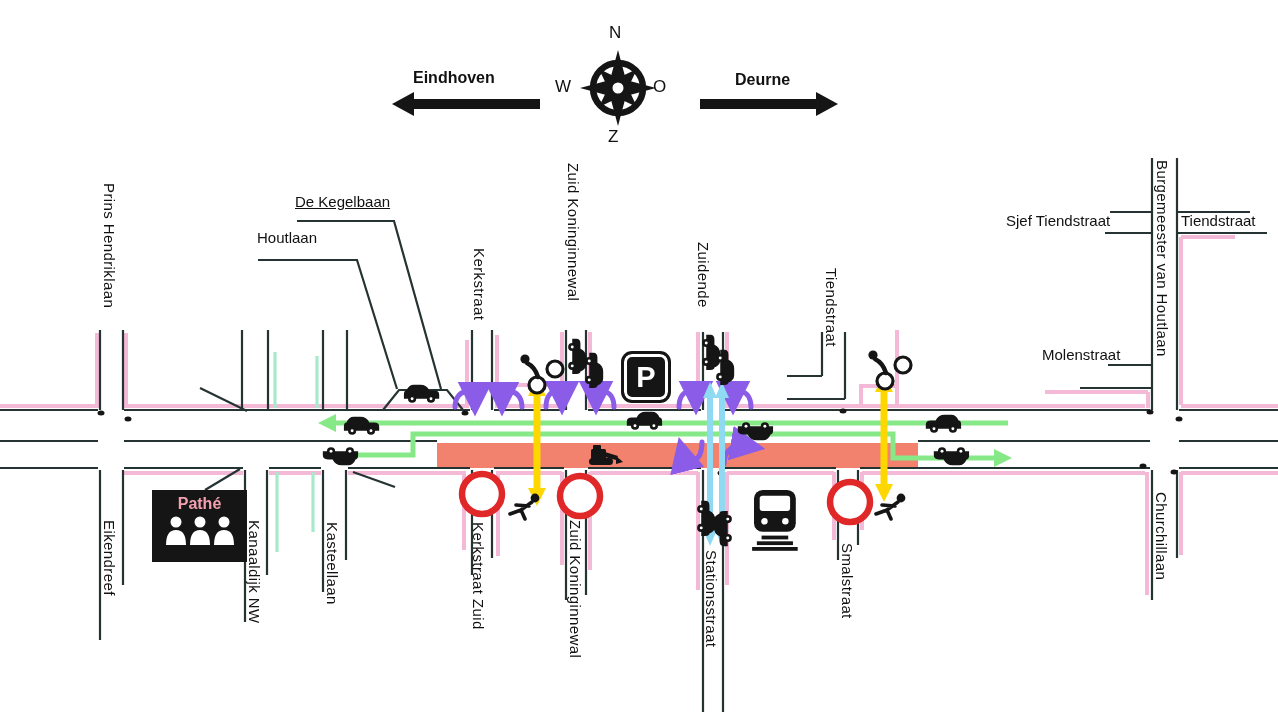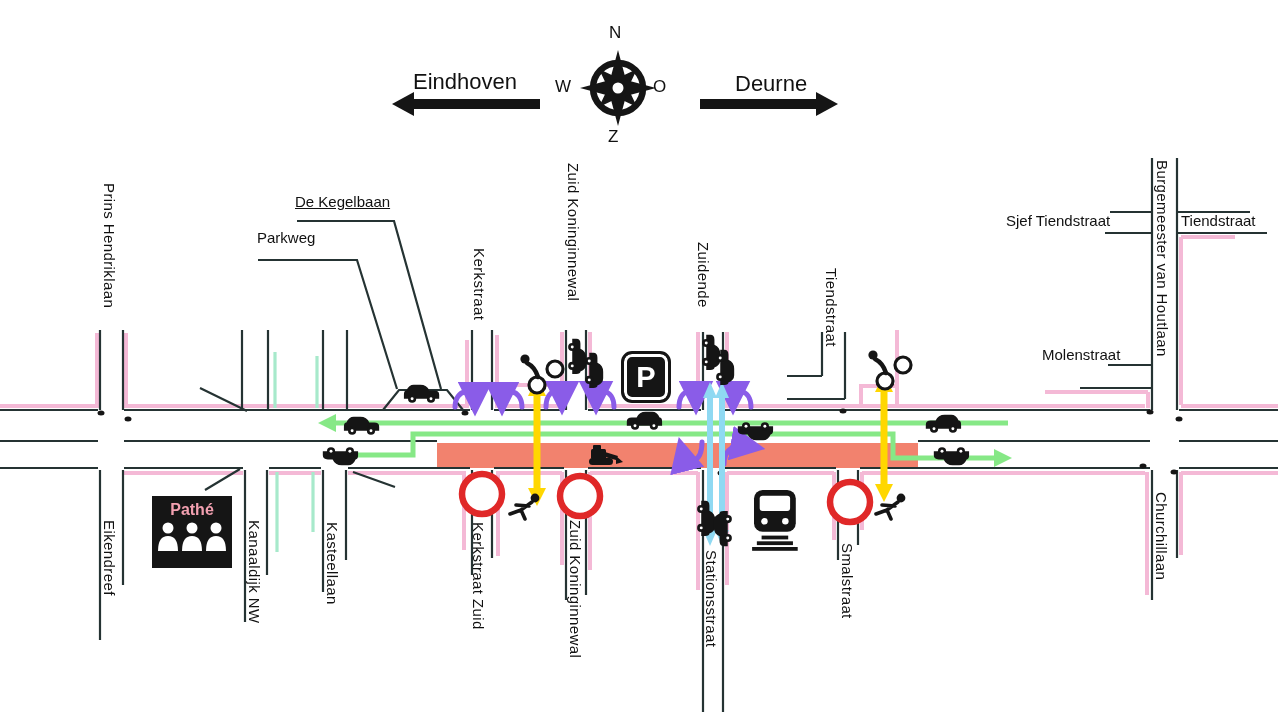--- a/index.html
+++ b/index.html
@@ -21,37 +21,37 @@
   .puf{fill:var(--turn-arrow-purple);}
   .cyl{stroke:var(--two-way-arrow-cyan);stroke-width:6;fill:none;}
   .cyf{fill:var(--two-way-arrow-cyan);}
   .yl{stroke:var(--crossing-arrow-yellow);stroke-width:7;fill:none;}
   .ylf{fill:var(--crossing-arrow-yellow);}
   .rz{fill:var(--closure-zone);}
   .rc{fill:#fff;stroke:var(--closed-sign-red);stroke-width:6.5;}
   .ink{fill:var(--ink);}
   .lab{position:absolute;z-index:3;white-space:nowrap;font-size:15px;line-height:1.05;}
   .vlab{writing-mode:vertical-rl;letter-spacing:.4px;}
-  .city{font-size:22px;}
+  .city{font-size:16px;font-weight:bold;}
   .cmp{font-size:17px;}
   .eind{left:413px;top:70px;} .deur{left:735px;top:72px;}
   .cn{left:609px;top:24px;} .cw{left:555px;top:78px;} .co{left:653px;top:78px;} .cz{left:608px;top:128px;}
   .l-keg{left:295px;top:194px;text-decoration:underline;} .l-par{left:257px;top:230px;}
   .l-sje{left:1006px;top:213px;} .l-aza{left:1181px;top:213px;} .l-mol{left:1042px;top:347px;text-align:center;}
   .v-ph{left:101px;top:183px;} .v-kerk{left:471px;top:248px;} .v-zkn{left:565px;top:163px;}
   .v-zde{left:695px;top:242px;} .v-tnd{left:823px;top:268px;} .v-bvh{left:1154px;top:160px;}
   .v-eik{left:101px;top:520px;} .v-kan{left:246px;top:520px;} .v-kas{left:324px;top:522px;}
   .v-kz{left:470px;top:522px;} .v-zkz{left:567px;top:520px;} .v-sta{left:703px;top:550px;}
   .v-sma{left:839px;top:543px;} .v-chu{left:1153px;top:492px;}
   .p-sign{position:absolute;z-index:3;left:621px;top:351px;width:44px;height:46px;
           background:var(--ink);border:3px solid var(--ink);box-shadow:inset 0 0 0 3px #fff;
           border-radius:11px;color:#fff;font-size:29px;font-weight:bold;
           display:flex;align-items:center;justify-content:center;}
-  .pathe-box{position:absolute;z-index:3;left:152px;top:490px;width:80px;height:72px;
-          background:var(--ink);display:flex;flex-direction:column;align-items:center;padding-top:5px;box-sizing:border-box;margin-top:6px;}
+  .pathe-box{position:absolute;z-index:3;left:152px;top:490px;width:95px;height:72px;
+          background:var(--ink);display:flex;flex-direction:column;align-items:center;padding-top:5px;box-sizing:border-box;}
   .pathe-name{color:var(--cinema-pink);font-size:16px;font-weight:bold;}
 </style>
 </head>
 <body>
 
 <div class="canvas">
 
 <svg class="map" width="1278" height="719" viewBox="0 0 1278 719">
   <defs>
     <marker id="mpu" markerWidth="7" markerHeight="7" refX="3.5" refY="3.5" orient="auto">
@@ -218,21 +218,21 @@
 </svg>
 
 <div class="lab city eind">Eindhoven</div>
 <div class="lab city deur">Deurne</div>
 <div class="lab cmp cn">N</div>
 <div class="lab cmp cw">W</div>
 <div class="lab cmp co">O</div>
 <div class="lab cmp cz">Z</div>
 
 <div class="lab l-keg">De Kegelbaan</div>
-<div class="lab l-par">Parkweg</div>
+<div class="lab l-par">Houtlaan</div>
 <div class="lab l-sje">Sjef Tiendstraat</div>
 <div class="lab l-aza">Tiendstraat</div>
 <div class="lab l-mol">Molenstraat</div>
 
 <div class="lab vlab v-ph">Prins Hendriklaan</div>
 <div class="lab vlab v-kerk">Kerkstraat</div>
 <div class="lab vlab v-zkn">Zuid Koninginnewal</div>
 <div class="lab vlab v-zde">Zuidende</div>
 <div class="lab vlab v-tnd">Tiendstraat</div>
 <div class="lab vlab v-bvh">Burgemeester van Houtlaan</div>

